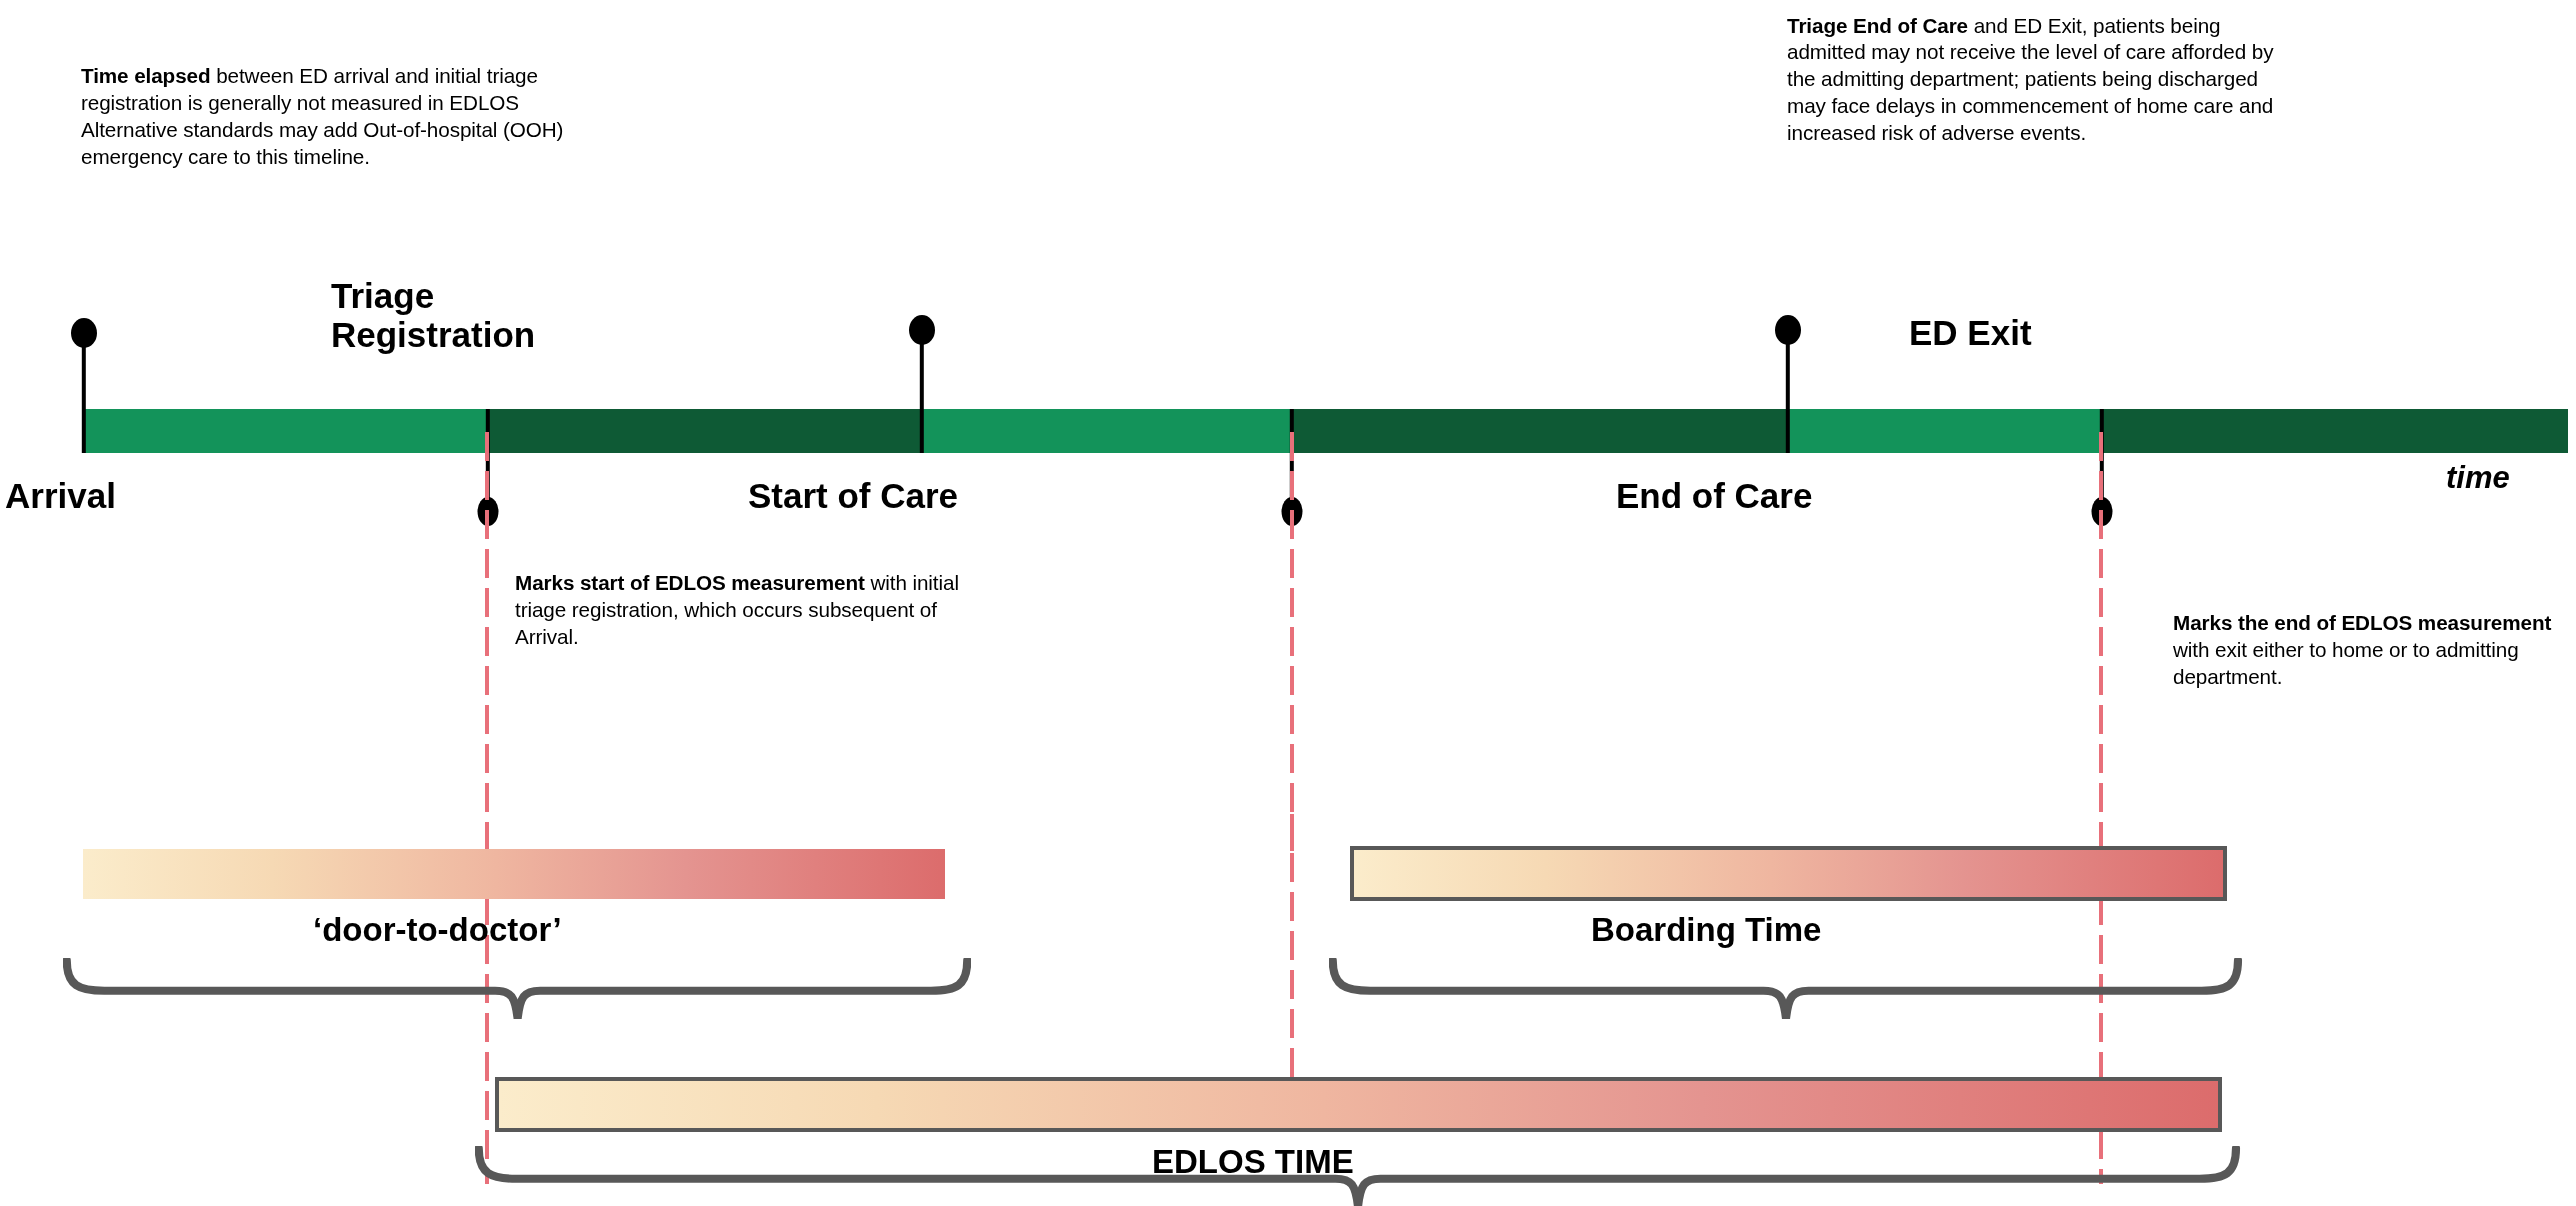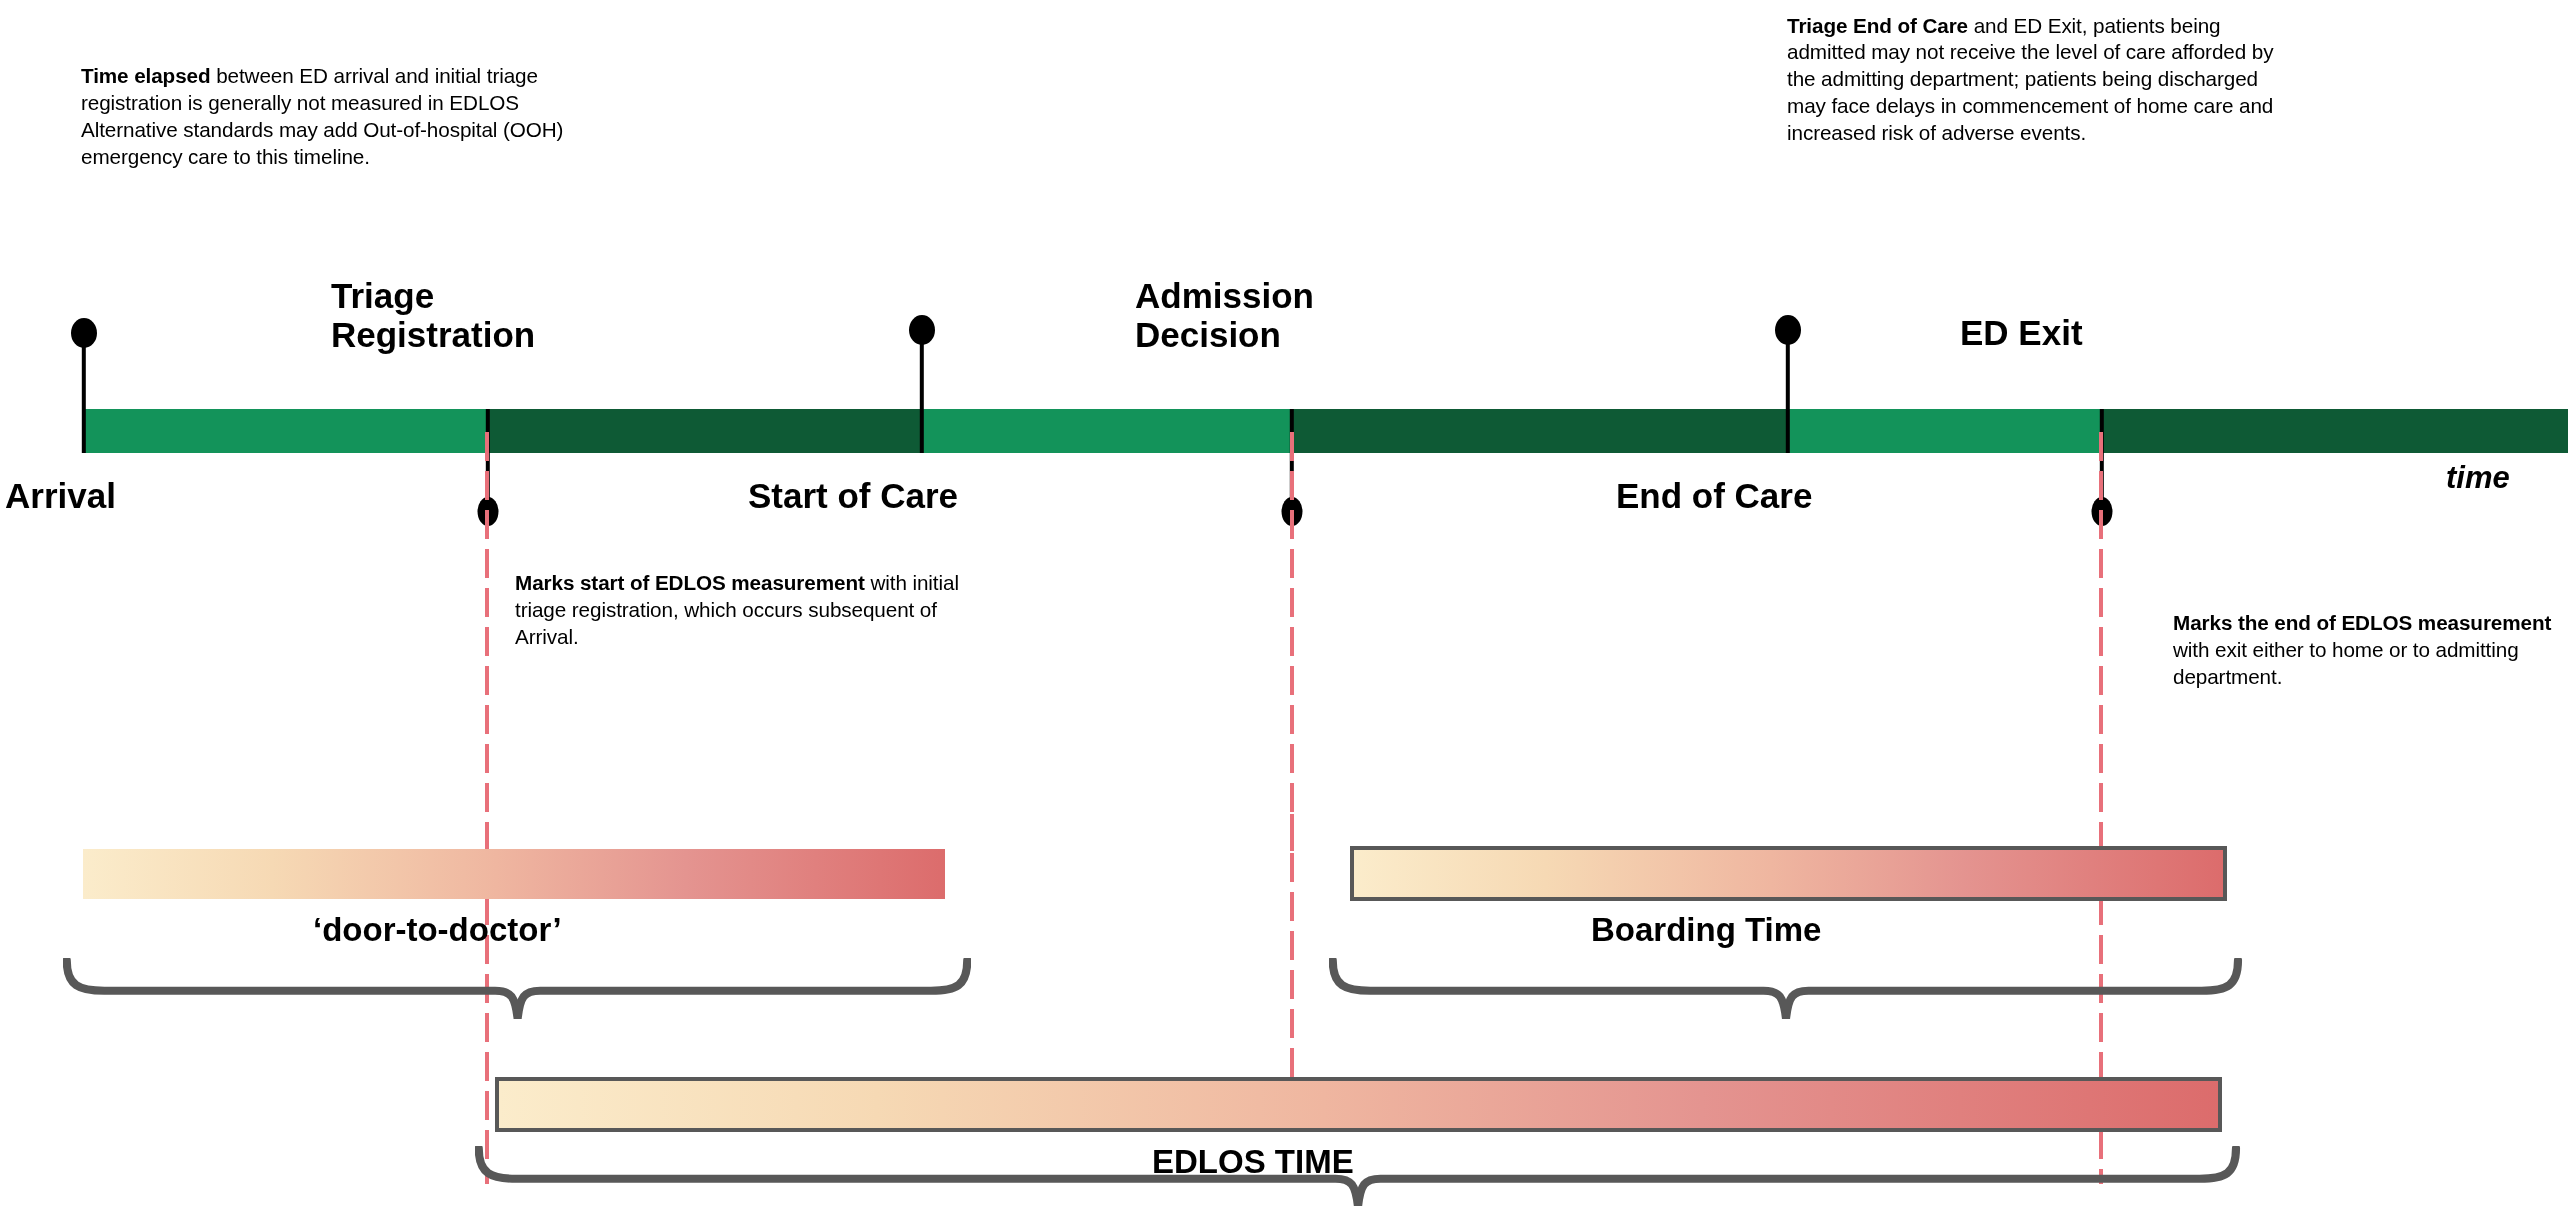--- a/index.html
+++ b/index.html
@@ -110,26 +110,24 @@
     <b>Marks the end of EDLOS measurement</b><span> with exit either to home or to admitting department.</span>
   </div>
 
   <div class="milestone" style="left:5px;top:476px;width:169px;">Arrival</div>
 
   <div class="milestone" style="left:331px;top:276px;width:313px;">Triage
 Registration</div>
 
   <div class="milestone" style="left:748px;top:476px;width:351px;">Start of Care</div>
 
-  <div class="milestone" style="left:1135px;top:276px;width:313px;">Admission
-Decision</div>
 
   <div class="milestone" style="left:1616px;top:476px;width:351px;">End of Care</div>
 
-  <div class="milestone" style="left:1960px;top:313px;width:282px;">ED Exit</div>
+  <div class="milestone" style="left:1909px;top:313px;width:282px;">ED Exit</div>
 
   <div id="timeline">
     <div class="seg" style="left:0px;    width:404px;  background:#13935a;"></div>
     <div class="seg" style="left:404px;  width:435px;  background:#0e5a35;"></div>
     <div class="seg" style="left:839px; width:370px;  background:#13935a;"></div>
     <div class="seg" style="left:1209px; width:496px;  background:#0e5a35;"></div>
     <div class="seg" style="left:1705px; width:313px;  background:#13935a;"></div>
     <div class="seg" style="left:2018px; width:467px;  background:#0e5a35;"></div>
   </div>
 

